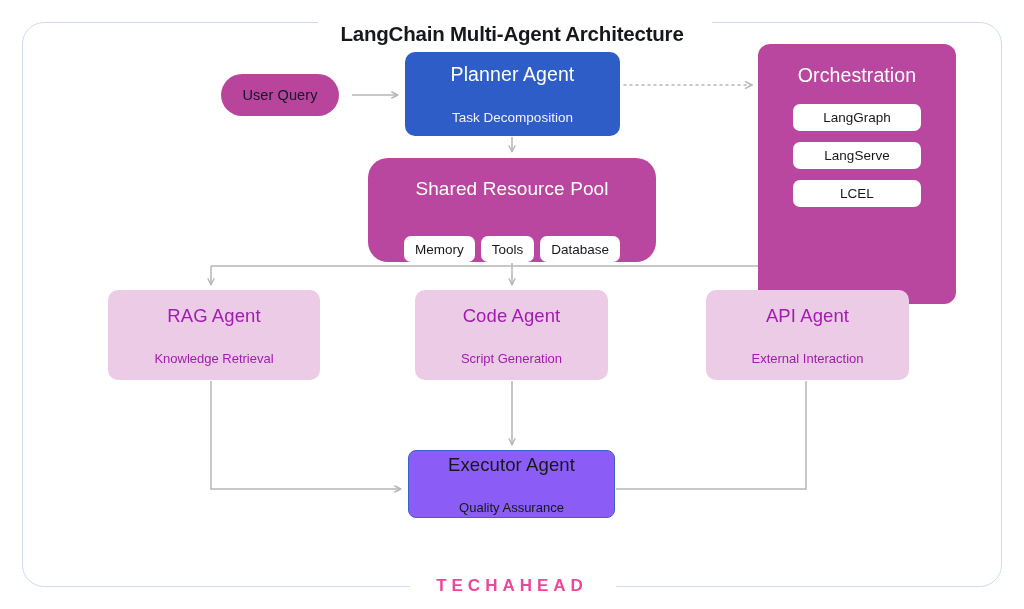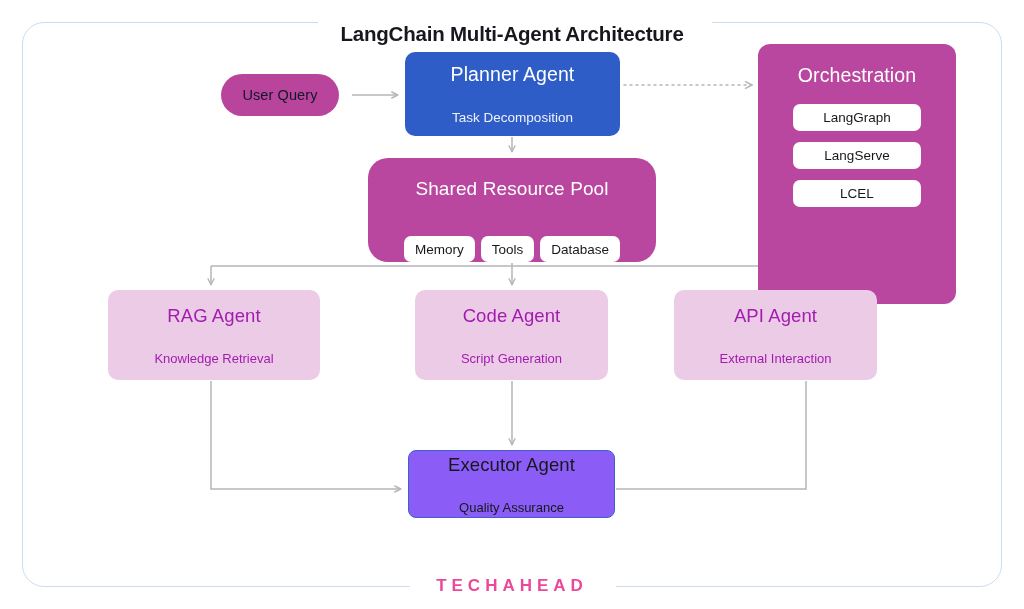--- a/index.html
+++ b/index.html
@@ -165,21 +165,21 @@
   }
 
   
   .agent {
     background: #eccbe6;
     color: #a21caf;
     border-radius: 10px;
   }
   #node-rag  { left: 108px; top: 290px; width: 212px; height: 90px; }
   #node-code { left: 415px; top: 290px; width: 193px; height: 90px; }
-  #node-api  { left: 674px; top: 290px; width: 203px; height: 90px; }
+  #node-api  { left: 706px; top: 290px; width: 203px; height: 90px; }
   .agent .ttl { font-size: 18.5px; }
   .agent .sub { font-size: 13px; }
 
   
   #node-executor {
     left: 408px; top: 450px; width: 207px; height: 68px;
     background: #8b5cf6;
     border: 1.5px solid #3b62c9;
     border-radius: 8px;
     color: #17181c;

